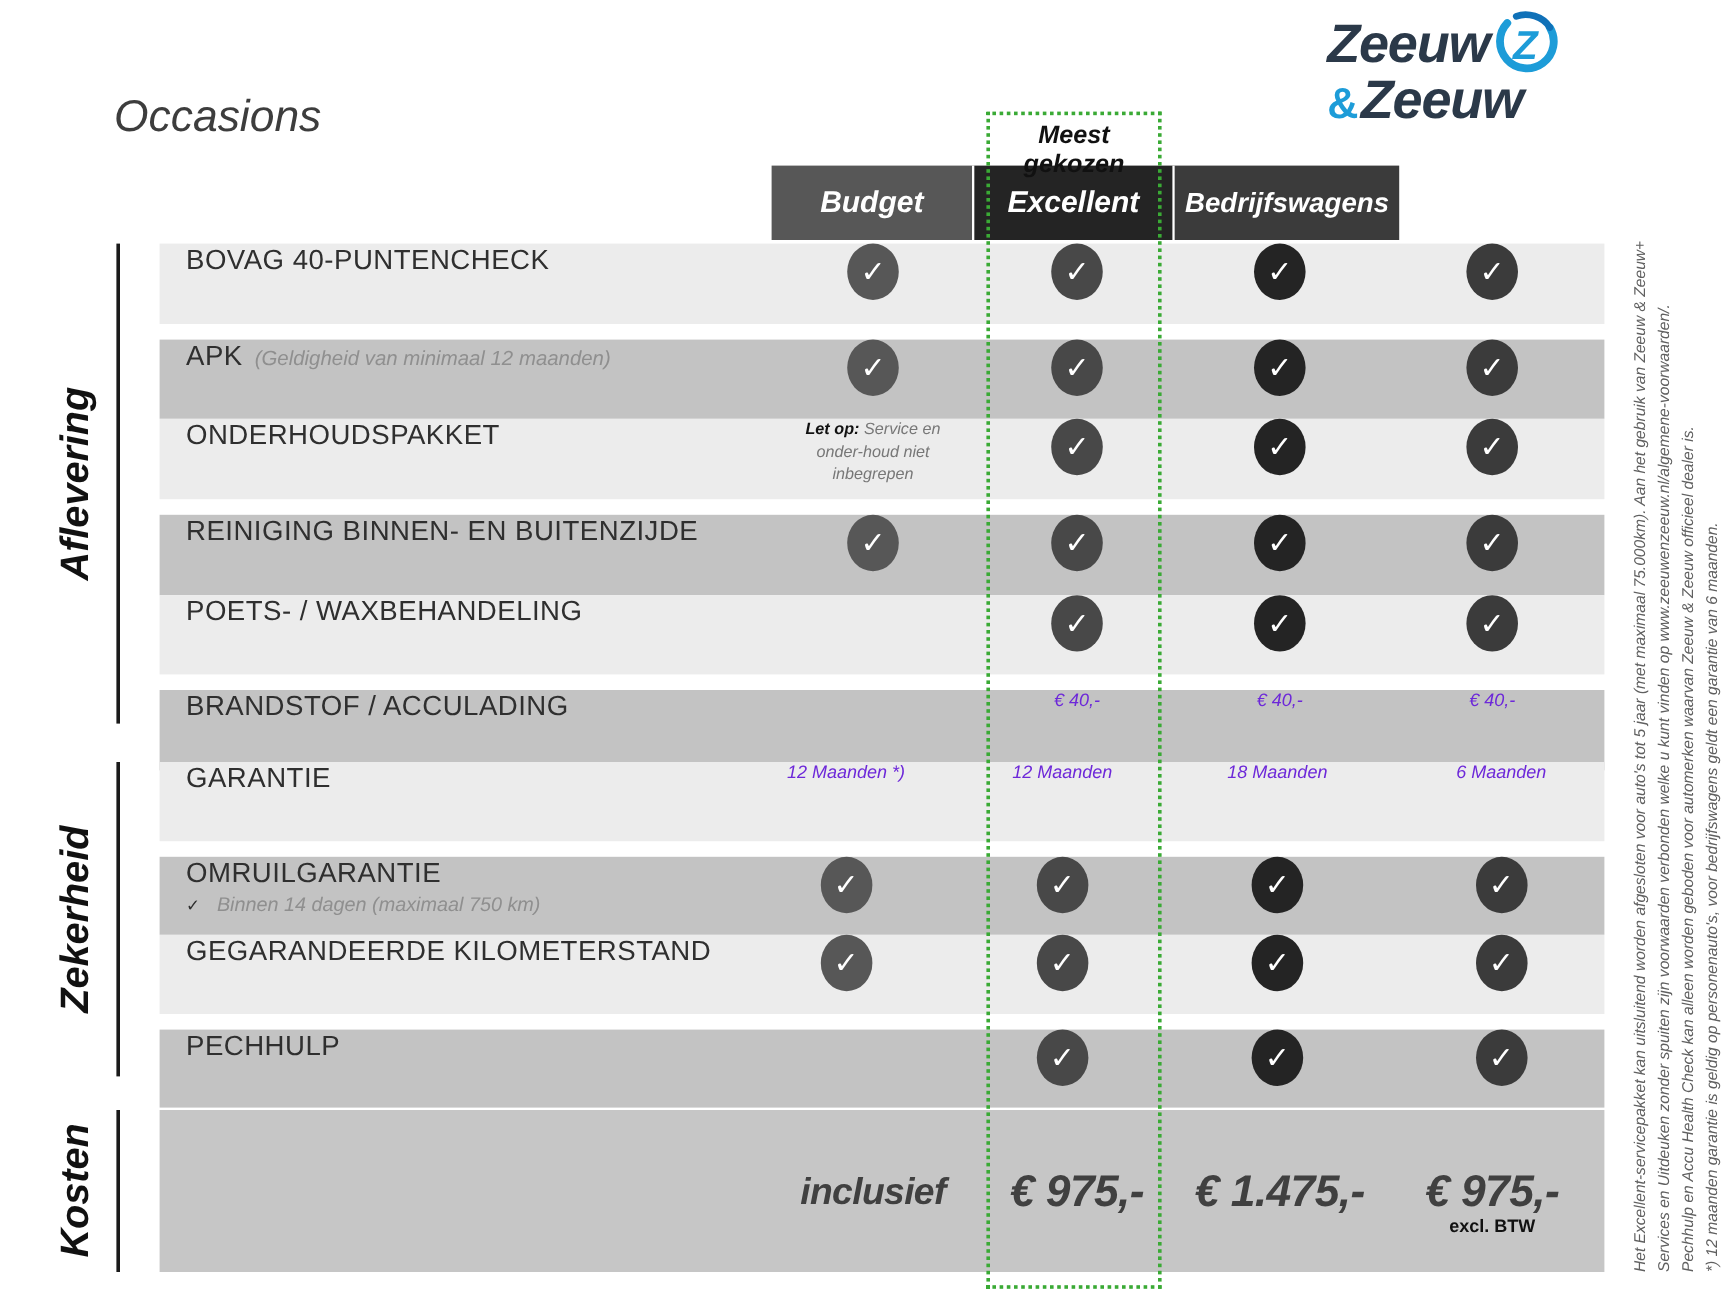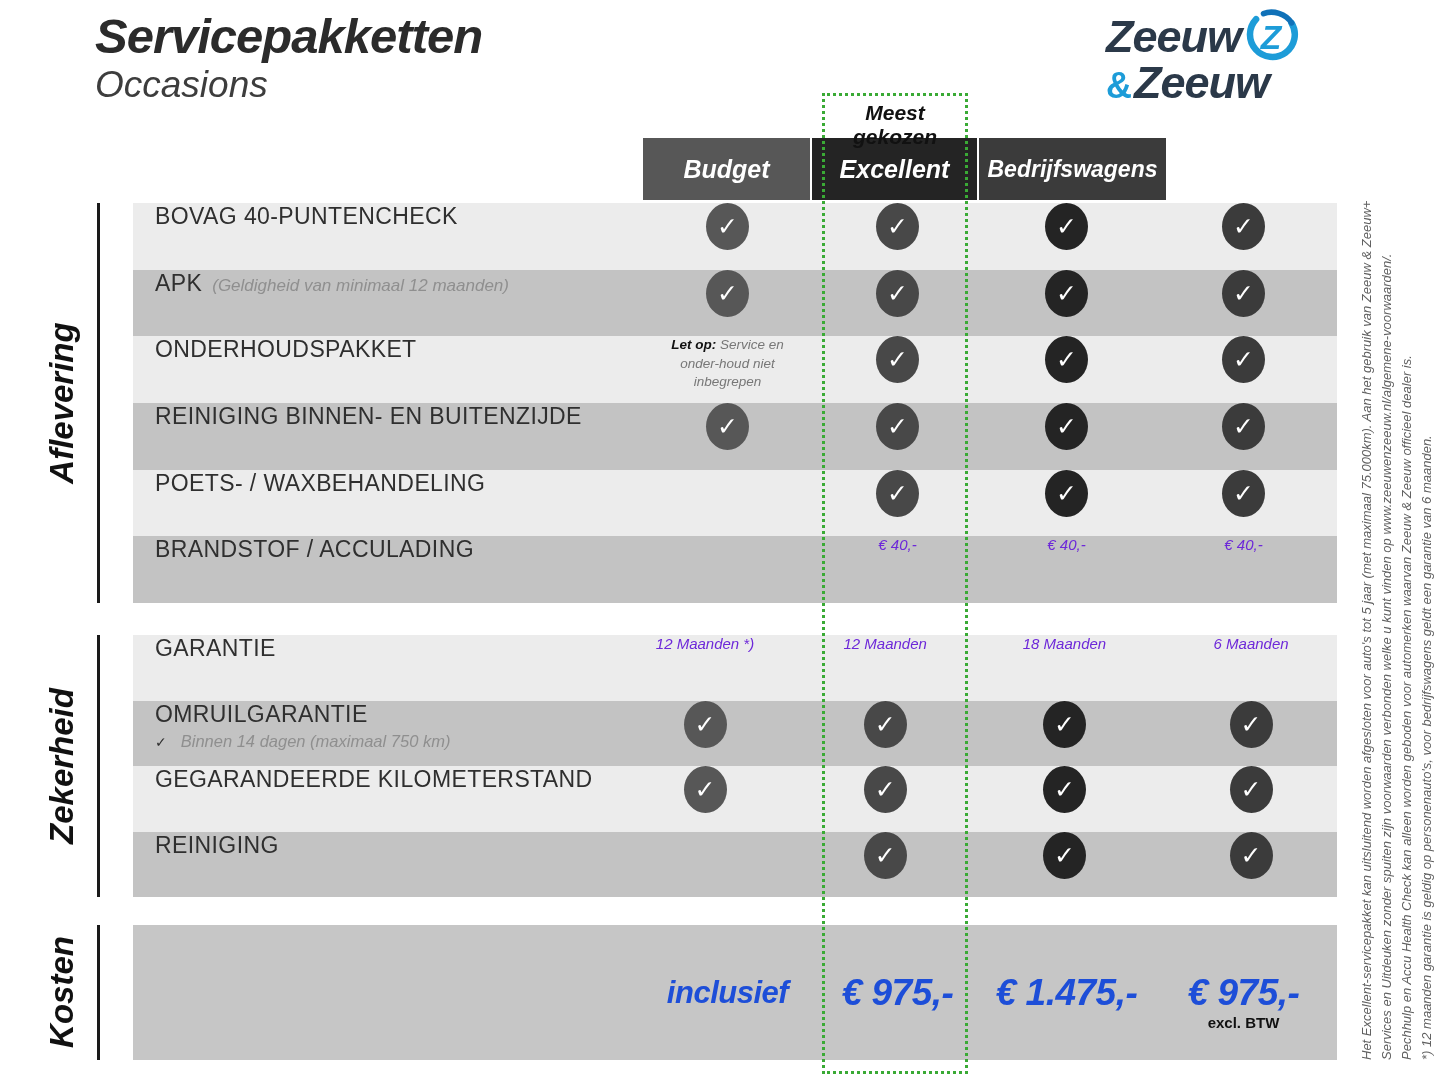--- a/index.html
+++ b/index.html
@@ -1,21 +1,21 @@
 <!DOCTYPE html>
 <html style="--col0: #575757; --col1: #484848; --col2: #242424; --col3: #3b3b3b; --green: #3aaa35; --rowlight: #ececec; --rowdark: #c3c3c3; --rowkosten: #c6c6c6; --navy: #2b3949; --blue: #1d9cd8;"><head>
 <meta charset="utf-8">
 <style>
   html,body{margin:0;padding:0;background:#fff;}
   .page{position:relative;width:1440px;height:1080px;background:#fff;overflow:hidden;
         font-family:"Liberation Sans",sans-serif;}
 
   
   .title{position:absolute;left:95px;top:8px;font-size:49px;font-weight:bold;font-style:italic;color:#2b2b2b;letter-spacing:-1px;}
-  .subtitle{position:absolute;left:95px;top:64px;font-size:37px;font-style:italic;font-weight:normal;color:#3d3d3d;}
+  .subtitle{position:absolute;left:95px;top:76px;font-size:37px;font-style:italic;font-weight:normal;color:#3d3d3d;}
 
   .logo{position:absolute;left:1106px;top:8px;width:240px;font-style:italic;font-weight:bold;}
   .logo-line1{display:flex;align-items:center;}
   .logo-word{font-size:45px;color:var(--navy);letter-spacing:-1px;line-height:1;}
   .logo-mark{width:56px;height:56px;margin-left:2px;}
   .logo-line2{display:flex;align-items:baseline;margin-top:-4px;}
   .amp{font-size:36px;color:var(--blue);font-style:normal;margin-right:2px;}
 
   
   .hl-box{position:absolute;left:822px;top:93px;width:146px;height:981px;border:3px dotted var(--green);
@@ -33,21 +33,21 @@
   .h3{width:187px;background:var(--col3);font-size:23px;}
 
   
   .rows{position:absolute;left:133px;width:1204px;}
   #rows-0{top:203px;}
   #rows-1{top:635px;}
   #rows-0 .row{height:66.7px;}
   #rows-1 .row{height:65.5px;gap:24px;}
   .row{display:flex;align-items:flex-start;width:1204px;}
   .row.light{background:var(--rowlight);}
-  .row.dark{background:var(--rowdark);}
+  .row.dark{background:var(--rowdark);margin-top:13px;}
   .rlabel{width:510px;padding-left:22px;box-sizing:border-box;}
   .rmain{font-size:23px;color:#2f2f2f;letter-spacing:.4px;}
   .rnote{font-size:17px;font-style:italic;color:#8f8f8f;margin-left:10px;}
   .rsub{font-size:16.5px;font-style:italic;color:#8f8f8f;margin-top:4px;}
   .rsubck{color:#2f2f2f;font-style:normal;margin-right:14px;font-size:14px;font-family:"DejaVu Sans",sans-serif;}
   .cell{display:flex;align-items:center;justify-content:center;box-sizing:border-box;position:relative;}
   .c0{width:169px;}.c1{width:171px;}.c2{width:167px;}.c3{width:187px;}
   .check{width:43px;height:47px;border-radius:50%;display:flex;align-items:center;justify-content:center;
          color:#fff;font-size:25px;font-weight:bold;font-family:"DejaVu Sans",sans-serif;}
   .k0{background:var(--col0);}.k1{background:var(--col1);}.k2{background:var(--col2);}.k3{background:var(--col3);}
@@ -63,35 +63,34 @@
   .sec-label{position:absolute;transform:rotate(-90deg);text-align:center;
              font-weight:bold;font-style:italic;color:#111;font-size:33px;line-height:70px;height:70px;}
   .lab-0{width:400px;left:-138px;top:368px;}
   .lab-1{width:300px;left:-88px;top:731px;}
   .lab-k{width:200px;left:-38px;top:957px;}
 
   
   .kosten-row{position:absolute;left:133px;top:925px;width:1204px;height:135px;background:var(--rowkosten);
               display:flex;align-items:center;}
   .klabelcol{width:510px;}
-  .kprice{font-size:37px;font-weight:bold;font-style:italic;color:#1d4ed8;letter-spacing:-.5px;}
+  .kprice{font-size:37px;font-weight:bold;font-style:italic;color:#404040;letter-spacing:-.5px;}
   .inclusief{font-size:31px;}
   .knote{position:absolute;top:calc(50% + 21px);left:0;width:100%;text-align:center;
          font-size:15px;font-weight:bold;color:#111;}
 
   
   .disclaimer{position:absolute;left:937px;top:560px;width:920px;height:80px;transform:rotate(-90deg);
               font-style:italic;font-size:13px;line-height:20px;color:#606060;}
 </style>
 </head>
 <body>
 
 <div class="page">
 
-  <div class="title">Servicepakketten</div>
   <div class="subtitle">Occasions</div>
 
   <div class="logo">
     <div class="logo-line1">
       <span class="logo-word">Zeeuw</span>
       <svg class="logo-mark" viewBox="0 0 60 60">
         <path d="M14 12 A 24 24 0 1 0 52 16" fill="none" stroke="#1d9cd8" stroke-width="7" stroke-linecap="round"></path>
         <path d="M52 16 C 46 6, 32 2, 22 6" fill="none" stroke="#1071b8" stroke-width="6" stroke-linecap="round"></path>
         <text x="30" y="44" font-size="36" font-weight="bold" font-style="italic" fill="#1d9cd8" text-anchor="middle" font-family="Liberation Sans, sans-serif">Z</text>
       </svg>
@@ -244,21 +243,21 @@
           <span class="check k1">✓</span>
         </div>
         <div class="cell c2">
           <span class="check k2">✓</span>
         </div>
         <div class="cell c3">
           <span class="check k3">✓</span>
         </div>
       </div>
       <div class="row dark">
-        <div class="rlabel"><span class="rmain">REINIGING</span></div>
+        <div class="rlabel"><span class="rmain">PECHHULP</span></div>
         <div class="cell c0"></div>
         <div class="cell c1">
           <span class="check k1">✓</span>
         </div>
         <div class="cell c2">
           <span class="check k2">✓</span>
         </div>
         <div class="cell c3">
           <span class="check k3">✓</span>
         </div>

